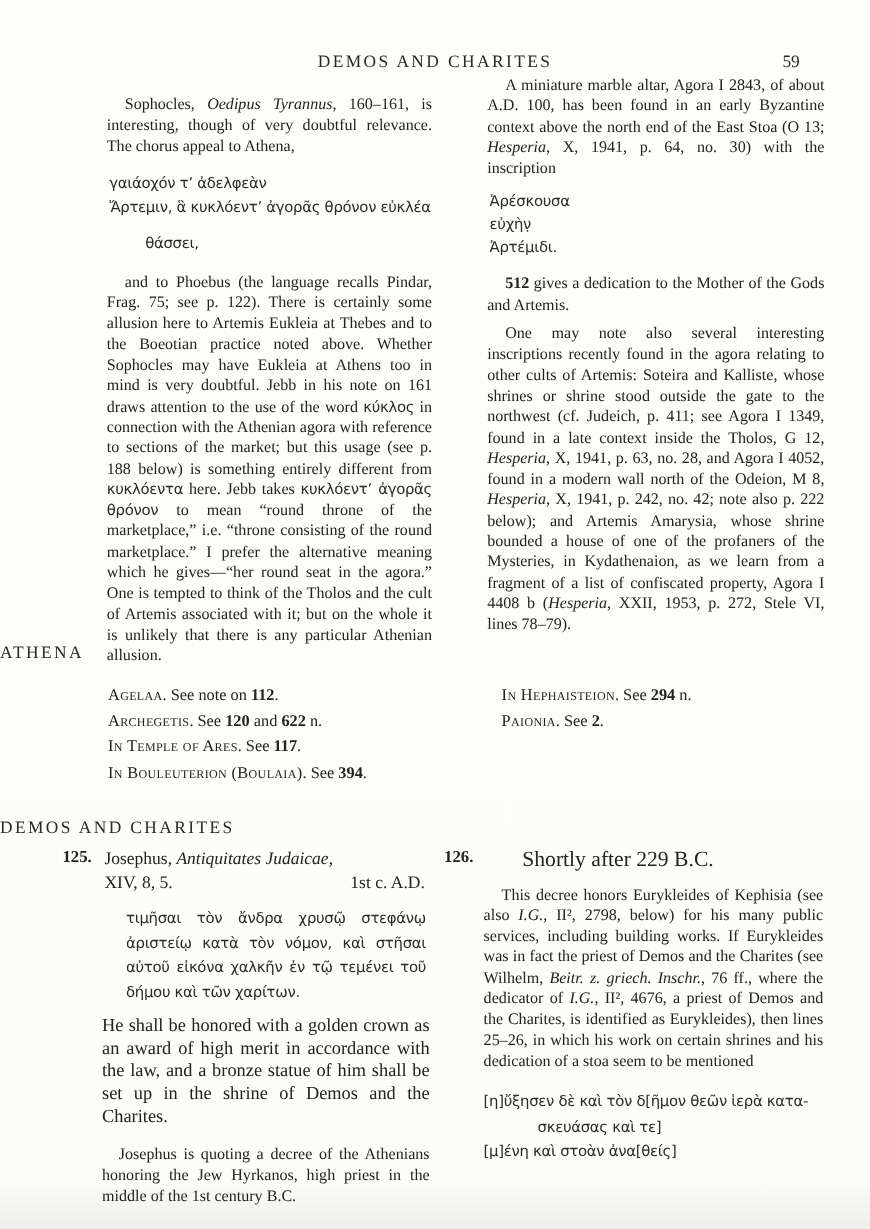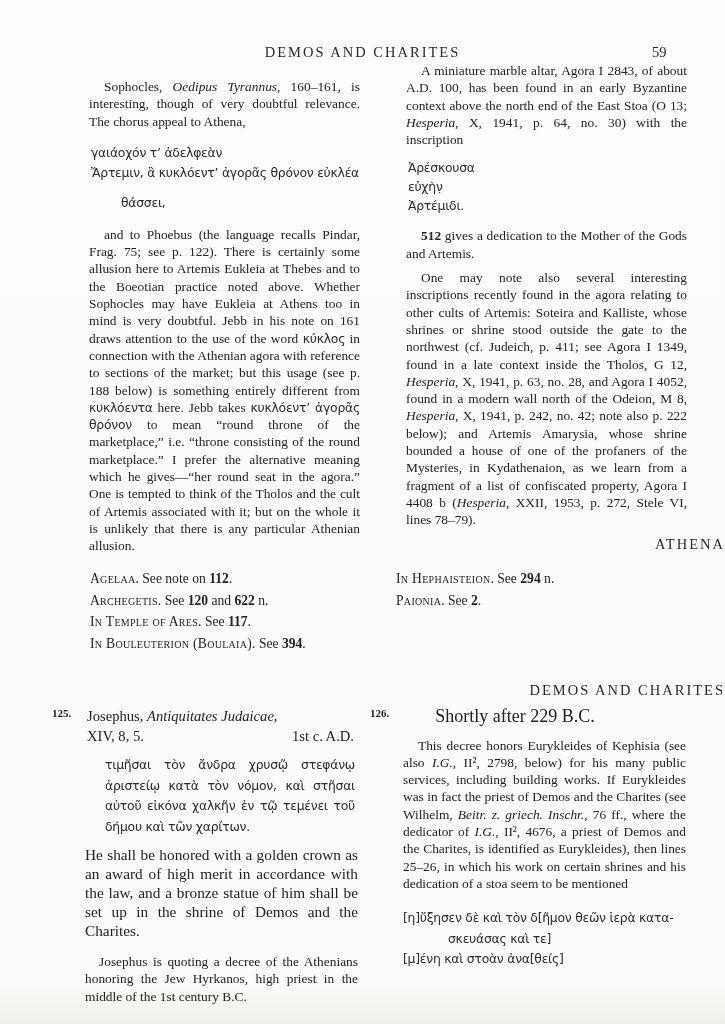--- a/index.html
+++ b/index.html
@@ -32,33 +32,33 @@
     font-size:12.4px; letter-spacing:-0.25px; color:#2b2a28;
   }
   .greek-block { margin:13px 0 13px 2px; line-height:20px; text-align:left; text-indent:0; }
   .greek-block .line { white-space:nowrap; }
   .greek-block .line.cont { padding-left:30px;margin-top:10px; }
   .inscription { margin:10px 0 12px 2px; line-height:19px; text-align:left; }
   .seg-i { font-style:italic; }
   .seg-b { font-weight:bold; }
   .seg-sc { font-variant:small-caps; letter-spacing:0.3px; }
   .section-heading {
-    position:absolute; left:0; width:725px; text-align:right;
+    position:absolute; left:0; width:725px; text-align:left;
     font-size:14.5px; letter-spacing:2px; color:#2a2927;
   }
   .athena-heading { top:536px; }
   .demos-heading  { top:682px; }
   .athena-col { position:absolute; top:568px; font-size:13.6px; line-height:21.5px; }
   .athena-col.left  { left:90px;  width:305px; }
-  .athena-col.right { left:396px; width:250px; }
+  .athena-col.right { left:418px; width:250px; }
   .item { position:absolute; top:707px; }
   .item-125 { left:52px;  width:306px; }
   .item-126 { left:370px; width:316px; }
   .item-head { font-size:14.6px; line-height:19.5px; padding-left:35px; }
-  .item-number { position:absolute; left:0; top:0; font-weight:bold; font-size:11px;font-family:Liberation Serif, serif; }
+  .item-number { position:absolute; left:0; top:0; font-weight:bold; font-size:14px;font-family:Liberation Serif, serif; }
   .item-subhead { font-size:14.6px; line-height:19.5px; padding-left:35px; }
   .item-subhead .date { float:right; margin-right:4px; }
   .item-date-line { font-size:18px; line-height:19.5px; text-align:center; padding-right:26px; }
   .item-greek { margin:9px 0 0 53px; width:250px; line-height:20.5px; text-align:justify; }
   .item-translation {
     margin:8px 0 0 33px; width:273px;
     font-size:15.3px; line-height:19px; text-align:justify;
   }
   .item-comment {
     margin:13px 0 0 33px; width:273px;

